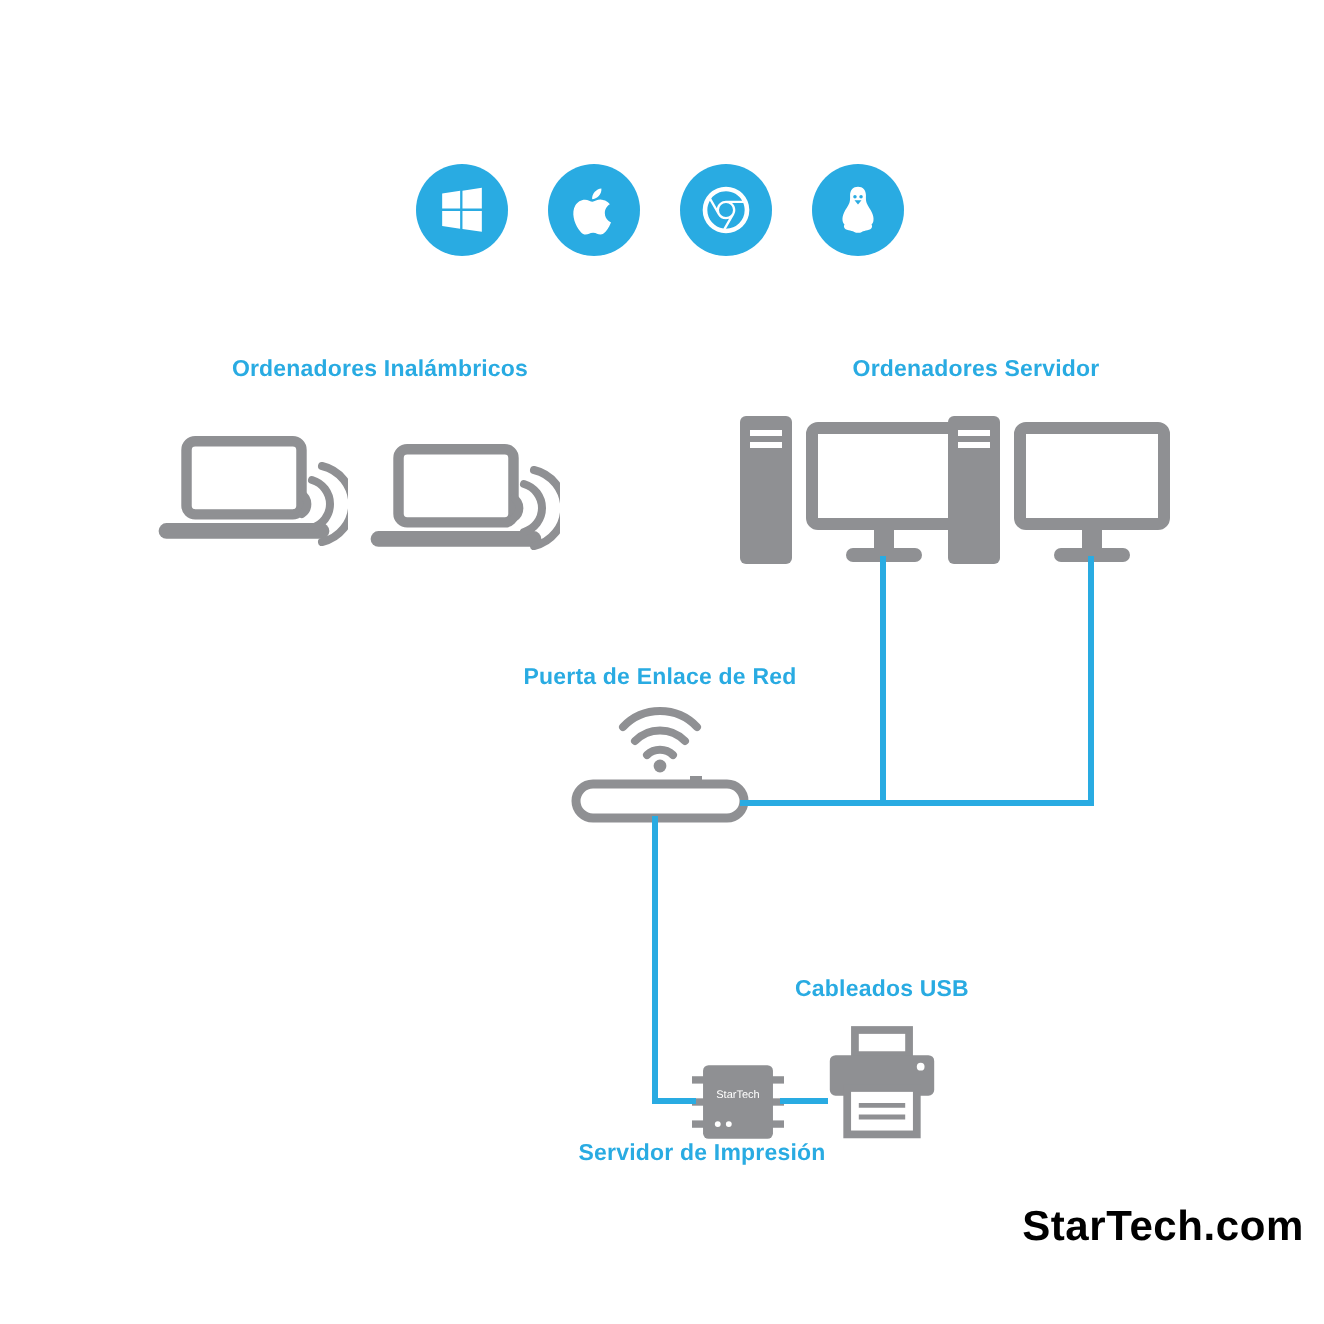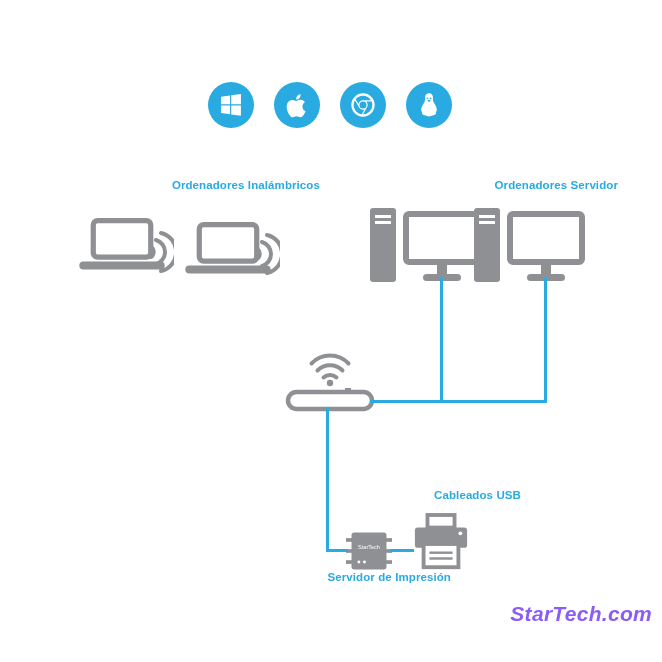--- a/index.html
+++ b/index.html
@@ -8,29 +8,28 @@
     background:#ffffff; overflow:hidden;
     font-family:"Liberation Sans", sans-serif;
   }
   .platform {
     position:absolute; width:46px; height:46px; border-radius:50%;
     background:#29abe2; display:flex; align-items:center; justify-content:center;
   }
   .platform svg { display:block; }
   .label {
     position:absolute; color:#29abe2; font-weight:bold; font-size:11.5px;
-    text-align:right; letter-spacing:0.1px; white-space:nowrap;
+    text-align:center; letter-spacing:0.1px; white-space:nowrap;
   }
   .dev { position:absolute; }
   .line { position:absolute; background:#29abe2; }
   .watermark {
     position:absolute; left:502px; top:602px; width:150px;
-    color:#8b5cf6; font-size:21px; font-weight:600; letter-spacing:0.3px;
+    color:#000000; font-size:21px; font-weight:600; letter-spacing:0.3px;
     text-align:right;
-    font-style:italic;
   }
 </style>
 </head>
 <body>
 
 <div class="stage">
 
   <div class="platform" style="left:208px; top:82px;">
     <svg width="28" height="28" viewBox="0 0 24 24">
       <path fill="#ffffff" d="M3.5,4.9 L11.2,3.8 V11.4 H3.5 Z M12.2,3.7 L20.5,2.5 V11.4 H12.2 Z M3.5,12.4 H11.2 V20 L3.5,18.9 Z M12.2,12.4 H20.5 V21.3 L12.2,20.1 Z"></path>
@@ -53,20 +52,21 @@
     <svg width="28" height="28" viewBox="0 0 24 24">
       <path fill="#ffffff" d="M12 2c-2.1 0-3.4 1.5-3.4 3.6 0 1.3.1 2.3-.3 3.4-.5 1.3-1.6 2.6-2.3 4.2-.5 1.1-.8 2.3-.6 3.5.1.6.4 1.1.8 1.5-.2.3-.3.7-.2 1.1.2.8 1 1.2 2 1.4.8.2 1.7.3 2.4.7.5.3 1 .4 1.6.4s1.1-.1 1.6-.4c.7-.4 1.6-.5 2.4-.7 1-.2 1.8-.6 2-1.4.1-.4 0-.8-.2-1.1.4-.4.7-.9.8-1.5.2-1.2-.1-2.4-.6-3.5-.7-1.6-1.8-2.9-2.3-4.2-.4-1.1-.3-2.1-.3-3.4C15.4 3.5 14.1 2 12 2z"></path>
       <circle cx="10.7" cy="6.3" r=".75" fill="#29abe2"></circle>
       <circle cx="13.3" cy="6.3" r=".75" fill="#29abe2"></circle>
       <path d="M10.5 7.8h3l-1.5 1.8z" fill="#29abe2"></path>
     </svg>
   </div>
 
   <div class="label" style="left:60px; top:179px; width:260px;">Ordenadores Inalámbricos</div>
   <div class="label" style="left:358px; top:179px; width:260px;">Ordenadores Servidor</div>
+  <div class="label" style="left:230px; top:333px; width:200px;">Puerta de Enlace de Red</div>
   <div class="label" style="left:361px; top:489px; width:160px;">Cableados USB</div>
   <div class="label" style="left:251px; top:571px; width:200px;">Servidor de Impresión</div>
 
   <div class="dev" style="left:74px; top:218px;">
     <svg width="96" height="54" viewBox="0 0 110 62">
       <rect x="22" y="3" width="66" height="42" rx="5" fill="none" stroke="#8f9093" stroke-width="6"></rect>
       <rect x="6" y="50" width="98" height="9" rx="4.5" fill="#8f9093"></rect>
     </svg>
   </div>
   <div class="dev" style="left:148px; top:226px;">

